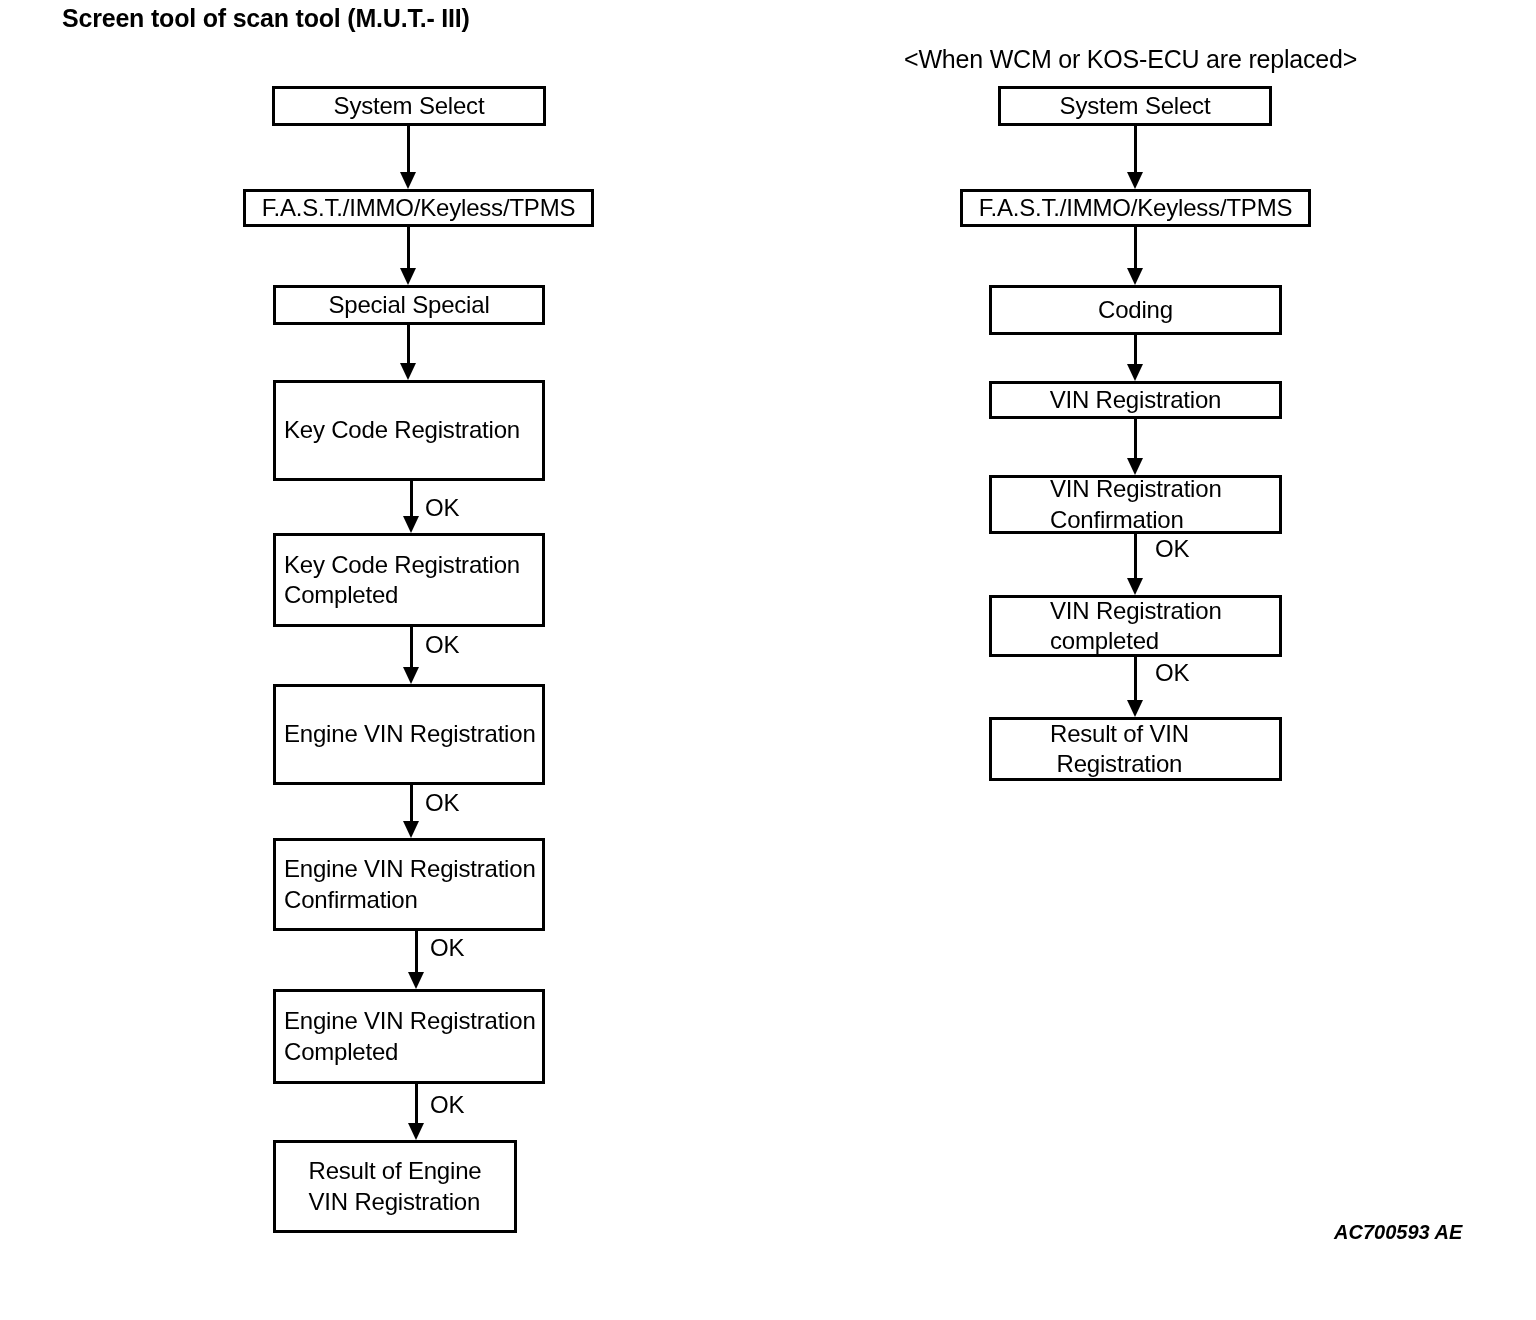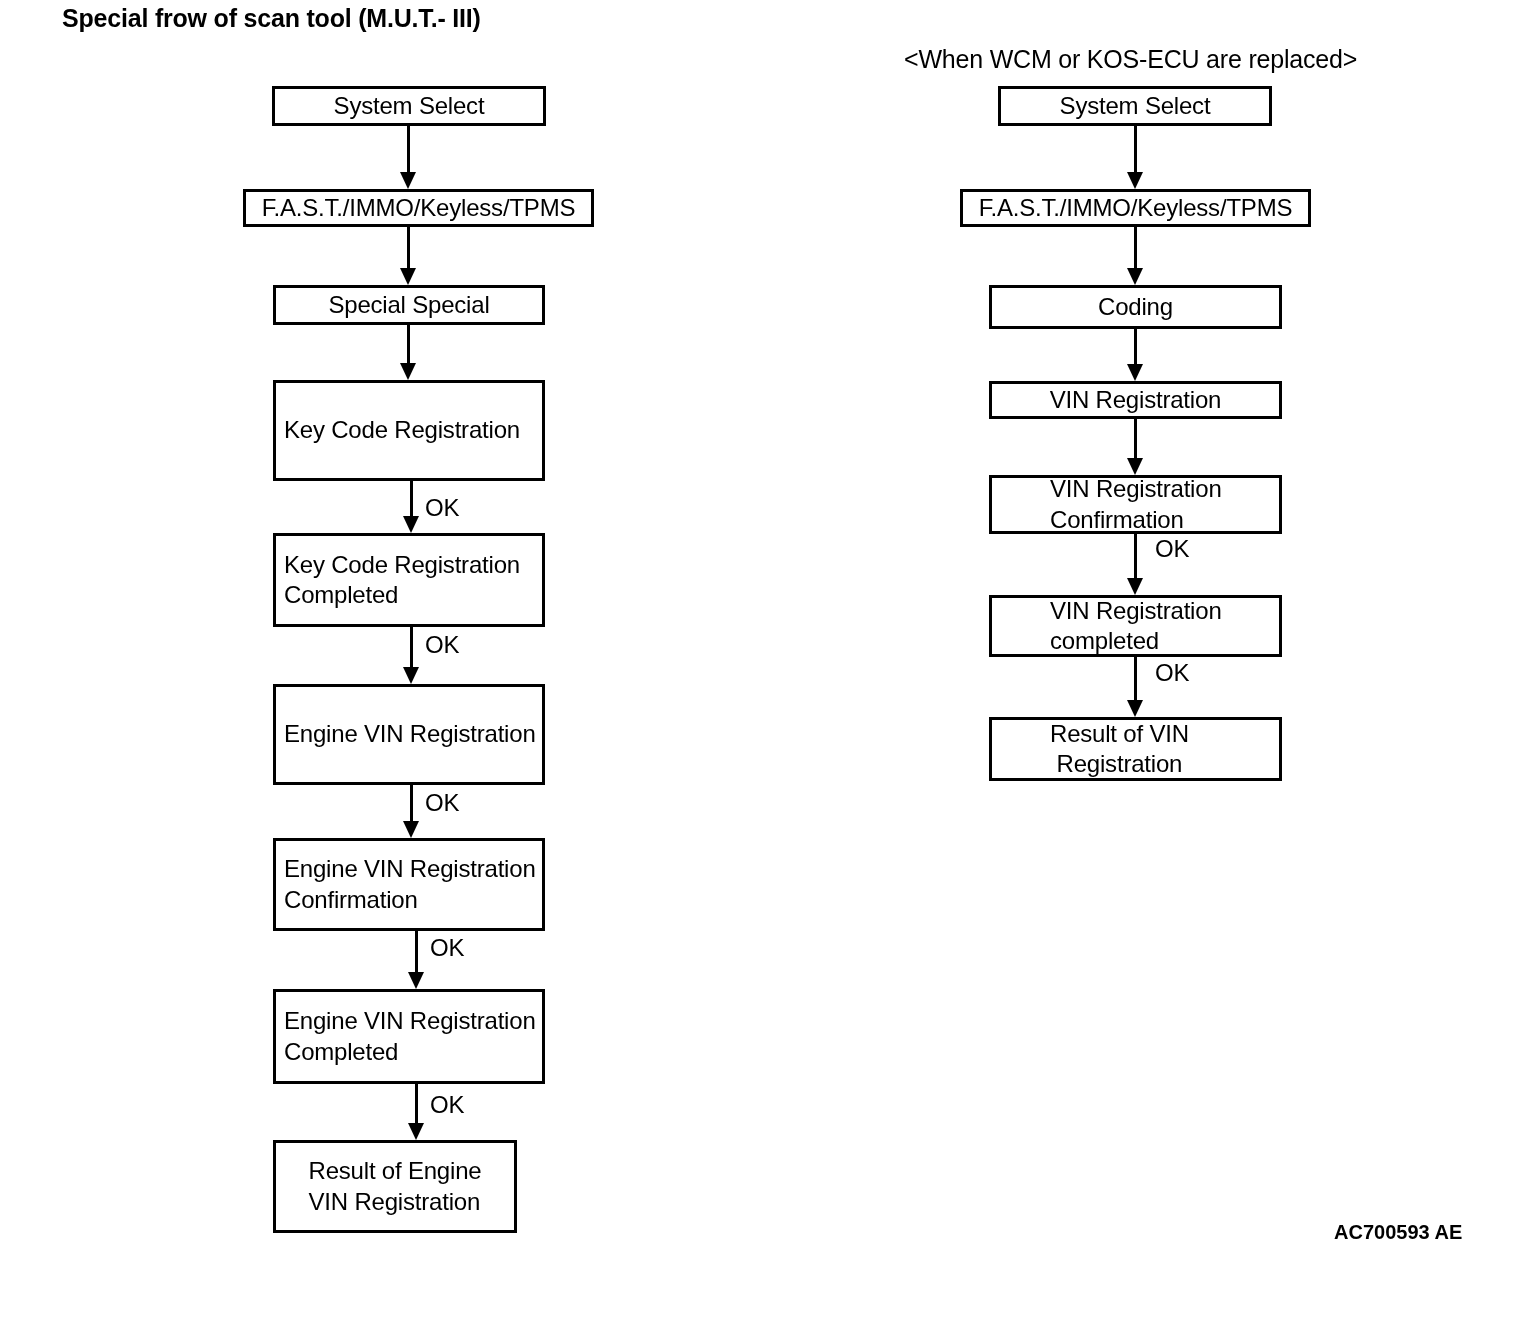--- a/index.html
+++ b/index.html
@@ -87,28 +87,29 @@
   }
 
   
   .fig-code {
     left: 1334px;
     top: 1221px;
     font-size: 20px;
     font-weight: bold;
     letter-spacing: 0px;
     white-space: nowrap;
+    font-style: italic;
   }
 </style>
 </head>
 <body>
 
 <div id="canvas">
 
-  <div class="abs doc-title">Special frow of scan tool (M.U.T.- III)</div>
+  <div class="abs doc-title">Screen tool of scan tool (M.U.T.- III)</div>
 
 
   <div class="abs col-caption caption-right">&lt;When WCM or KOS-ECU are replaced&gt;</div>
 
   <div id="flow-layer">
       <div class="abs arrow" style="left: 408px; top: 126px; height: 63px;">
         <div class="shaft" style="height: 48px;"></div>
         <div class="head" style="top: 46px;"></div>
       </div>
       <div class="abs arrow" style="left: 408px; top: 227px; height: 58px;">
@@ -178,21 +179,21 @@
         <div class="head" style="top: 44px;"></div>
       </div>
       <div class="abs ok-label" style="left: 1155px; top: 535px;">OK</div>
       <div class="abs arrow" style="left: 1135px; top: 657px; height: 60px;">
         <div class="shaft" style="height: 45px;"></div>
         <div class="head" style="top: 43px;"></div>
       </div>
       <div class="abs ok-label" style="left: 1155px; top: 659px;">OK</div>
       <div class="abs node center" style="left: 998px; top: 86px; width: 274px; height: 40px;"><span class="node-text">System Select</span></div>
       <div class="abs node center" style="left: 960px; top: 189px; width: 351px; height: 38px;"><span class="node-text">F.A.S.T./IMMO/Keyless/TPMS</span></div>
-      <div class="abs node center" style="left: 989px; top: 285px; width: 293px; height: 44px;"><span class="node-text">Coding</span></div>
+      <div class="abs node center" style="left: 989px; top: 285px; width: 293px; height: 50px;"><span class="node-text">Coding</span></div>
       <div class="abs node center" style="left: 989px; top: 381px; width: 293px; height: 38px;"><span class="node-text">VIN Registration</span></div>
       <div class="abs node indent" style="left: 989px; top: 475px; width: 293px; height: 59px;"><span class="node-text">VIN Registration
 Confirmation</span></div>
       <div class="abs node indent" style="left: 989px; top: 595px; width: 293px; height: 62px;"><span class="node-text">VIN Registration
 completed</span></div>
       <div class="abs node indent" style="left: 989px; top: 717px; width: 293px; height: 64px; text-align: center;"><span class="node-text">Result of VIN
 Registration</span></div>
     </div>
 
   <div class="abs fig-code">AC700593 AE</div>

